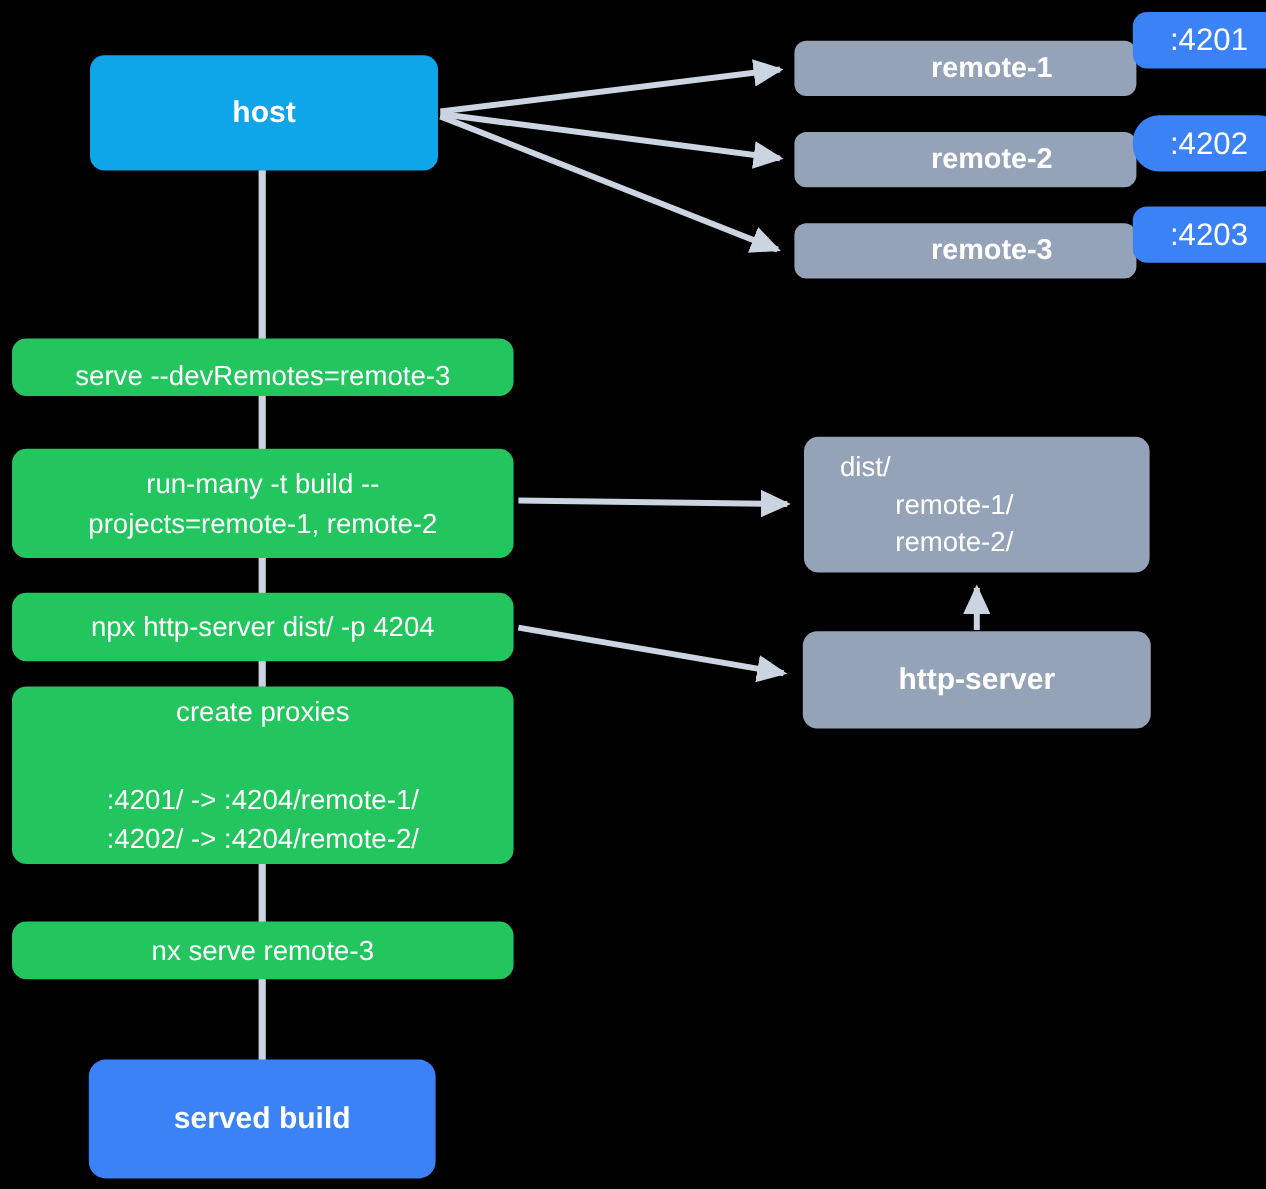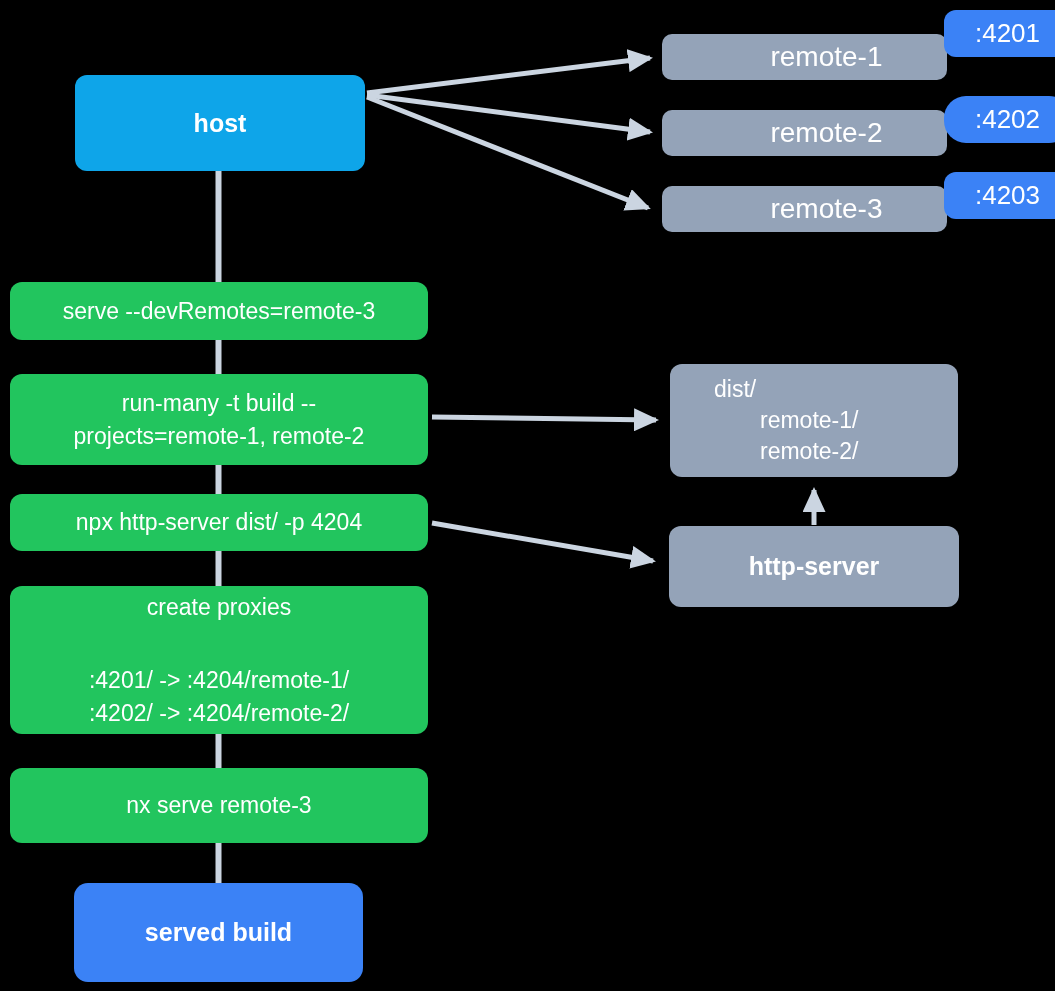--- a/index.html
+++ b/index.html
@@ -19,27 +19,27 @@
     position: absolute;
     display: flex; flex-direction: column;
     align-items: center; justify-content: center;
     color: var(--text, #ffffff);
     text-align: center;
   }
   .host-node {
     left: 75px; top: 46px; width: 290px; height: 96px;
     background: var(--host, #0ea5e9);
     border-radius: 12px;
-    font-weight: 700; font-size: 25px; margin-top: 29px;
+    font-weight: 700; font-size: 25px;
   }
   .remote-node {
     left: 662px; width: 285px; height: 46px;
     background: var(--remote, #94a3b8);
     border-radius: 10px;
-    font-weight: 400; font-size: 28px; padding-left: 44px;
+    font-weight: 700; font-size: 24px; padding-left: 44px;
   }
   .remote-1 { top: 34px; }
   .remote-2 { top: 110px; }
   .remote-3 { top: 186px; }
   .badge {
     position: absolute;
     left: 916px; width: 127px; height: 47px;
     background: var(--badge, #3b82f6);
     border-radius: 12px;
     color: var(--text, #ffffff);
@@ -49,32 +49,32 @@
   .badge-1 { top: 10px; }
   .badge-2 { top: 96px; border-radius: 22px; }
   .badge-3 { top: 172px; }
   .cmd {
     left: 10px; width: 418px;
     background: var(--command, #22c55e);
     border-radius: 12px;
     font-size: 23px; font-weight: 400;
     line-height: 33px;
   }
-  .cmd-serve        { top: 282px; height: 58px; }
+  .cmd-serve        { top: 282px; height: 48px; justify-content: flex-end; }
   .cmd-build        { top: 374px; height: 91px; }
   .cmd-http-server  { top: 494px; height: 57px; }
-  .cmd-proxies      { top: 586px; height: 148px; }
-  .cmd-serve-remote { top: 768px; height: 75px; }
+  .cmd-proxies      { top: 572px; height: 148px; }
+  .cmd-serve-remote { top: 768px; height: 48px; }
   .proxy-map { margin-top: 40px; }
   .dist-node {
     left: 670px; top: 364px; width: 288px; height: 113px;
     background: var(--remote, #94a3b8);
     border-radius: 12px;
     align-items: flex-start; justify-content: center;
-    padding-left: 44px;
+    padding-left: 30px;
     font-size: 23px; font-weight: 400; line-height: 31px;
     text-align: left;
   }
   .dist-indent { padding-left: 46px; }
   .http-server-node {
     left: 669px; top: 526px; width: 290px; height: 81px;
     background: var(--remote, #94a3b8);
     border-radius: 12px;
     font-weight: 700; font-size: 25px;
   }

